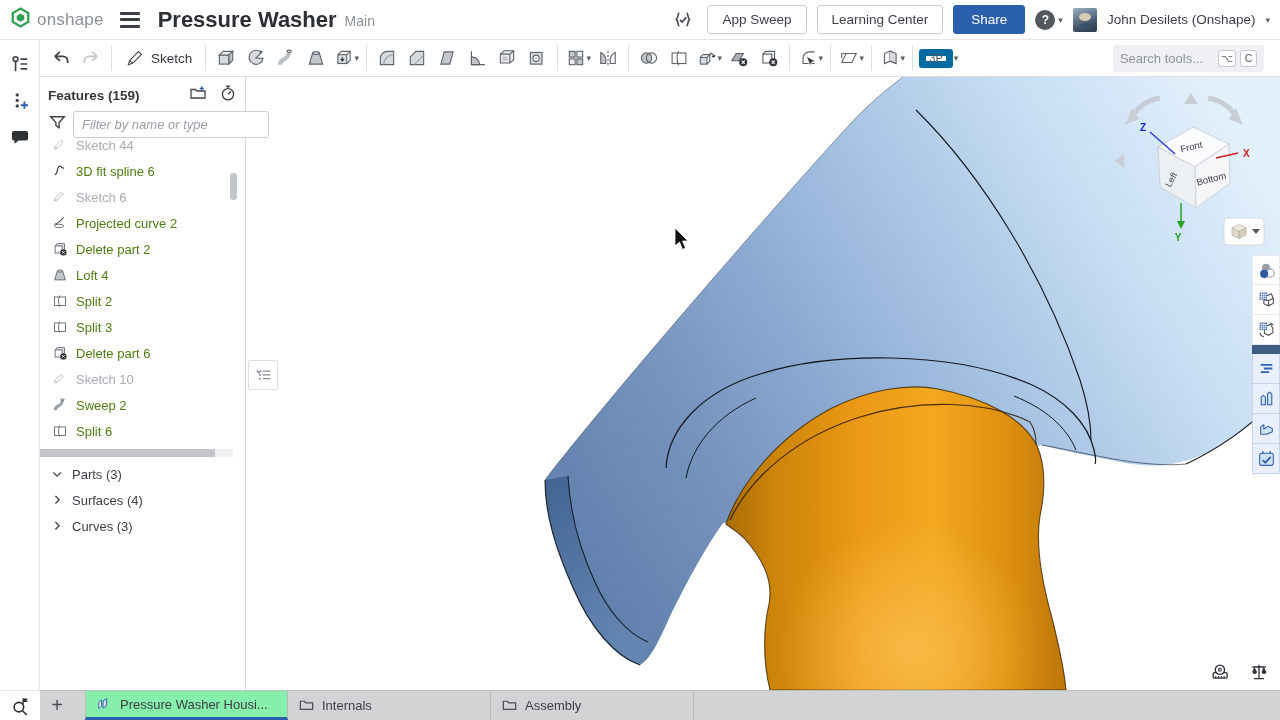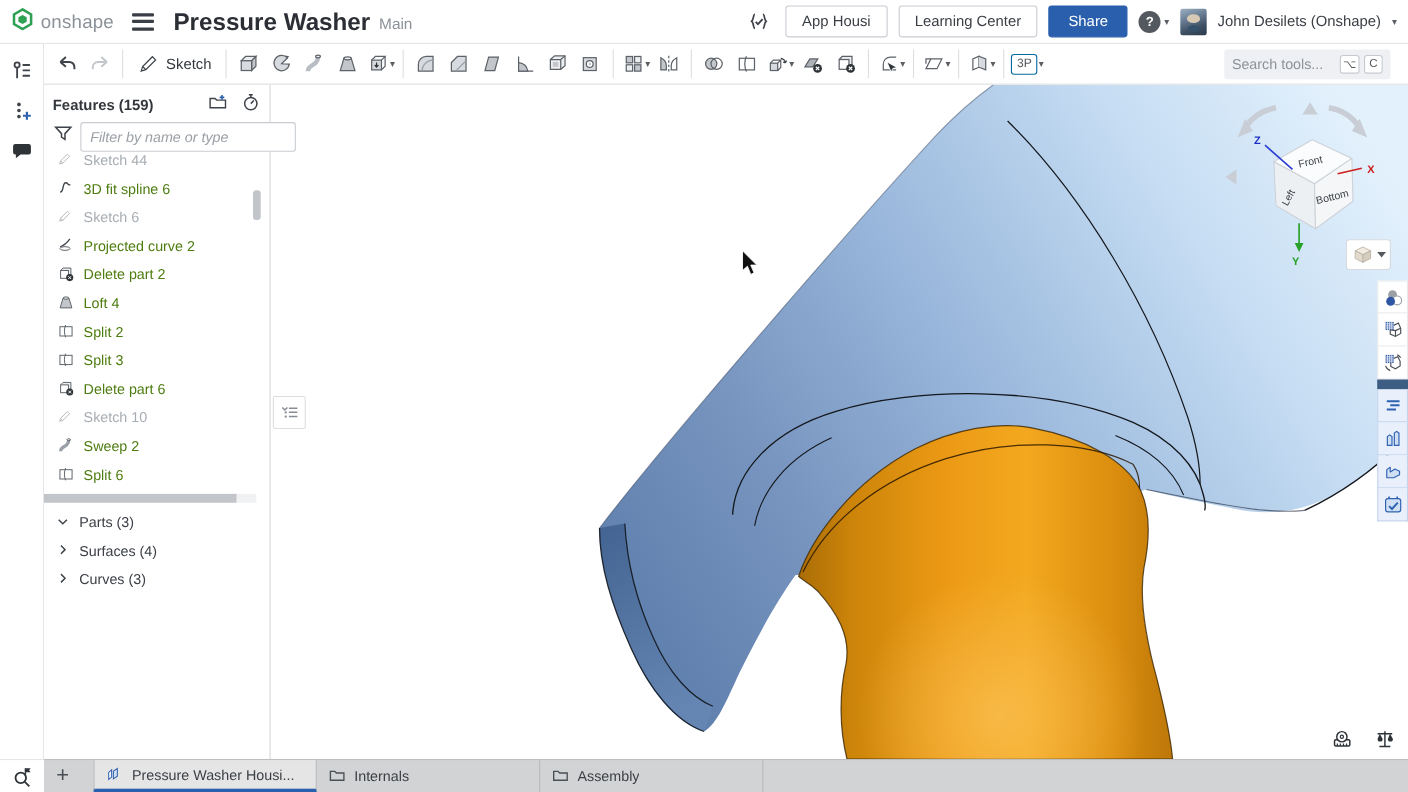--- a/index.html
+++ b/index.html
@@ -34,21 +34,21 @@
   #toolbar { position:absolute; left:40px; top:40px; width:1240px; height:37px; background:#fff;
              border-bottom:1px solid #dcdee1; display:flex; align-items:center; padding-left:6px; z-index:5; }
   #tool-groups { display:flex; align-items:center; }
   .tgroup { display:flex; align-items:center; }
   .tsep { width:1px; height:26px; background:#dcdee1; margin:0 5px; }
   .tool-btn { height:30px; min-width:30px; border:none; background:none; display:flex; align-items:center;
               justify-content:center; cursor:pointer; padding:0 1px; }
   .tool-btn.disabled { cursor:default; }
   .tool-btn .caret { margin-left:1px; }
   .sketch-btn { padding:0 8px; gap:6px; font-size:13.5px; color:#33373c; }
-  .badge3p { min-width:24px; height:19px; border:1px solid #0369a1; border-radius:3px; font-size:11px;
+  .badge3p { min-width:24px; height:19px; border:7px solid #0369a1; border-radius:3px; font-size:11px;
              color:#55595e; display:flex; align-items:center; justify-content:center; padding:0 3px; }
   .search-box { margin-left:auto; margin-right:16px; height:27px; background:#eef0f3; border-radius:3px;
                 display:flex; align-items:center; padding:0 7px; gap:4px; }
   .search-input { border:none; background:transparent; outline:none; width:94px; font-size:13px; color:#55595e;
                   font-family:"Liberation Sans",sans-serif; }
   .search-input::placeholder { color:#8d939a; opacity:1; }
   .key-badge { min-width:17px; height:17px; border:1px solid #c6cacf; border-radius:3px; background:#fff;
                font-size:10.5px; color:#55595e; display:flex; align-items:center; justify-content:center; padding:0 2px; }
 
   
@@ -97,21 +97,21 @@
   #tabbar { position:absolute; left:0; top:690px; width:1280px; height:30px; z-index:6; }
   .tb-corner { position:absolute; left:0; top:0; width:40px; height:30px; background:#fff;
                border-top:1px solid #e4e6e9; display:flex; align-items:center; justify-content:center; cursor:pointer; }
   .tb-bar { position:absolute; left:40px; top:0; width:1240px; height:30px; background:#d2d3d4;
             border-top:1px solid #bdbebf; display:flex; align-items:stretch; }
   .plus-btn { width:30px; margin-left:2px; display:flex; align-items:center; justify-content:center;
               font-size:20px; color:#4a4f55; cursor:pointer; background:none; border:none; }
   .tab { display:flex; align-items:center; gap:7px; padding:0 10px; font-size:13px; color:#3c4046;
          border-right:1px solid #b9babb; width:203px; cursor:pointer; }
   .tab:first-of-type { margin-left:13px; border-left:1px solid #b9babb; }
-  .tab.active { background:#e5e5e5; border-bottom:3px solid #2a5fad; }
+  .tab.active { background:#86efac; border-bottom:3px solid #2a5fad; }
   .tab .tab-label { white-space:nowrap; overflow:hidden; }
 </style>
 </head>
 <body>
 
 <div id="app">
 
   <div id="header">
     <div class="logo-wrap">
       <span>
@@ -131,21 +131,21 @@
     <span class="doc-version">Main</span>
 
     <div class="header-right">
       <span class="strip-btn">
         <svg width="19" height="19" viewBox="0 0 18 18">
             <path d="M6 2.8 C4.2 2.8 5.2 7.3 3.2 8.8 C5.2 10.3 4.2 15 6 15" fill="none" stroke="#3f444a" stroke-width="1.5"></path>
             <path d="M12.8 2.8 C14.6 2.8 13.6 7.3 15.6 8.8 C13.6 10.3 14.6 15 12.8 15" fill="none" stroke="#3f444a" stroke-width="1.5"></path>
             <path d="M6.6 9.4 l2 2 L12.6 7" fill="none" stroke="#3f444a" stroke-width="1.6"></path>
           </svg>
       </span>
-      <button class="hbtn">App Housi</button>
+      <button class="hbtn">App Sweep</button>
       <button class="hbtn">Learning Center</button>
       <button class="hbtn primary">Share</button>
       <div class="help-wrap">
         <span class="help-circle">?</span>
         <span class="caret">▾</span>
       </div>
       <div class="avatar"></div>
       <span class="user-name">John Desilets (Onshape)</span>
       <span class="caret">▾</span>
     </div>

